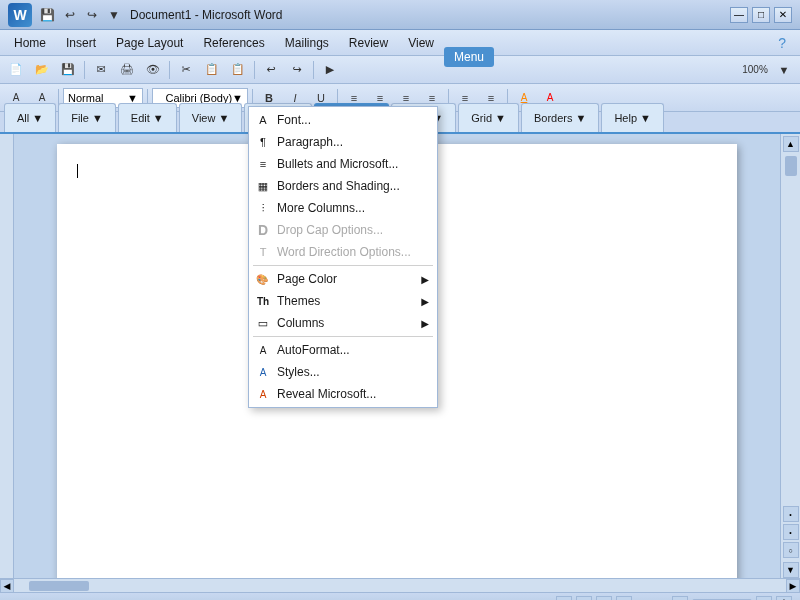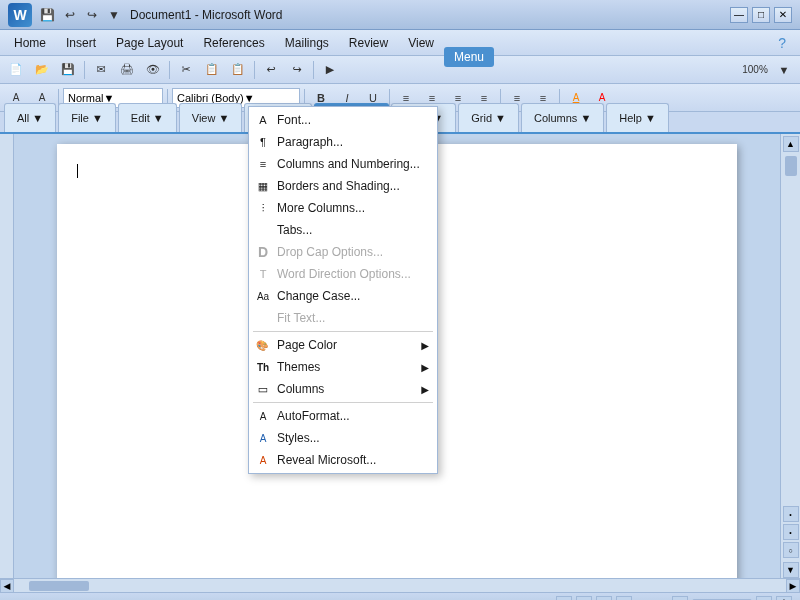--- a/index.html
+++ b/index.html
@@ -66,34 +66,34 @@
       width: 24px; height: 22px;
       background: transparent;
       border: 1px solid transparent;
       border-radius: 2px;
       cursor: pointer;
       display: flex; align-items: center; justify-content: center;
       font-size: 11px; color: #333;
     }
     .toolbar-separator { width: 1px; height: 18px; background: #a0b8d8; margin: 0 2px; }
     .style-box {
-      width: 100px; height: 20px;
+      width: 80px; height: 20px;
       border: 1px solid #a0b8d8;
       background: white;
       font-size: 11px;
       padding: 1px 4px;
-      display: flex; align-items: center; 
+      display: flex; align-items: center; justify-content: space-between;
     }
     .font-box {
-      width: 128px; height: 20px;
+      width: 96px; height: 20px;
       border: 1px solid #a0b8d8;
       background: white;
       font-size: 11px;
       padding: 1px 4px;
-      display: flex; align-items: center; justify-content: flex-start;
+      display: flex; align-items: center; justify-content: flex-end;
     }
 
     
     .ribbon-tabs {
       background: #c8d8f0;
       height: 22px;
       display: flex;
       align-items: flex-end;
       padding: 0 4px;
       border-bottom: 2px solid #4a90d0;
@@ -317,21 +317,21 @@
 
 <div class="ribbon-tabs">
   <div class="ribbon-tab">All ▼</div>
   <div class="ribbon-tab">File ▼</div>
   <div class="ribbon-tab">Edit ▼</div>
   <div class="ribbon-tab">View ▼</div>
   <div class="ribbon-tab">Insert ▼</div>
   <div class="ribbon-tab active">Format ▼</div>
   <div class="ribbon-tab">Tools ▼</div>
   <div class="ribbon-tab">Grid ▼</div>
-  <div class="ribbon-tab">Columns ▼</div>
+  <div class="ribbon-tab">Borders ▼</div>
   <div class="ribbon-tab">Help ▼</div>
 </div>
 
 <div class="main-area">
   <div class="left-ruler"></div>
   <div class="doc-area">
     <div class="doc-page">
       <span class="cursor-line"></span>
     </div>
   </div>
@@ -381,50 +381,38 @@
   <div class="menu-section-item">
     <span class="menu-icon">A</span>
     <span>Font...</span>
   </div>
   <div class="menu-section-item">
     <span class="menu-icon">¶</span>
     <span>Paragraph...</span>
   </div>
   <div class="menu-section-item">
     <span class="menu-icon">≡</span>
-    <span>Columns and Numbering...</span>
+    <span>Bullets and Microsoft...</span>
   </div>
   <div class="menu-section-item">
     <span class="menu-icon">▦</span>
     <span>Borders and Shading...</span>
   </div>
   <div class="menu-section-item">
     <span class="menu-icon">⫶</span>
     <span>More Columns...</span>
-  </div>
-  <div class="menu-section-item">
-    <span class="menu-icon"></span>
-    <span>Tabs...</span>
   </div>
   <div class="menu-section-item disabled">
     <span class="menu-icon" style="font-size:14px; font-weight:bold; color:#aaa;">D</span>
     <span>Drop Cap Options...</span>
   </div>
   <div class="menu-section-item disabled">
     <span class="menu-icon" style="color:#aaa;">T</span>
     <span>Word Direction Options...</span>
   </div>
-  <div class="menu-section-item">
-    <span class="menu-icon" style="font-size:10px;">Aa</span>
-    <span>Change Case...</span>
-  </div>
-  <div class="menu-section-item disabled">
-    <span class="menu-icon"></span>
-    <span>Fit Text...</span>
-  </div>
   <div class="menu-separator"></div>
   <div class="menu-section-item">
     <span class="menu-icon" style="font-size:10px;">🎨</span>
     <span>Page Color</span>
     <span class="arrow">▶</span>
   </div>
   <div class="menu-section-item">
     <span class="menu-icon" style="font-size:10px; font-weight:bold;">Th</span>
     <span>Themes</span>
     <span class="arrow">▶</span>

